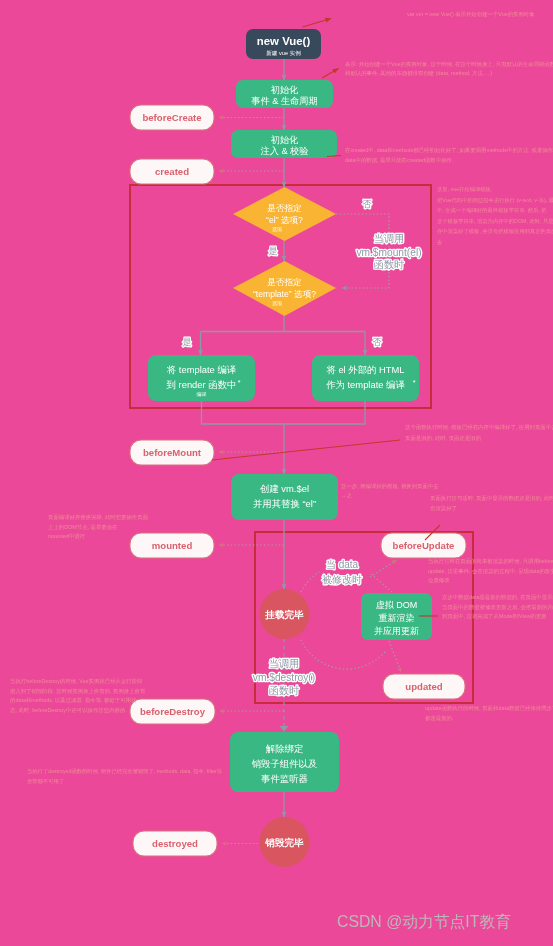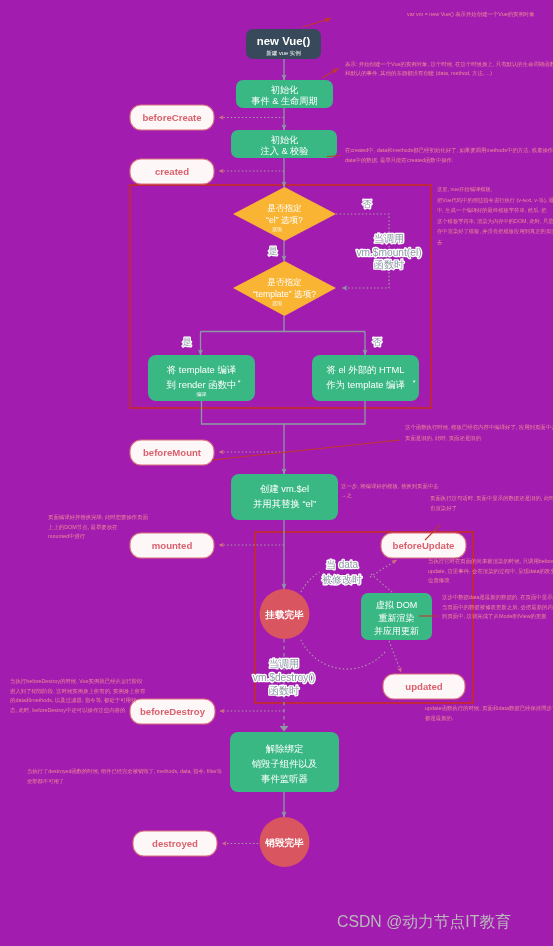--- a/index.html
+++ b/index.html
@@ -1,18 +1,18 @@
 <!DOCTYPE html>
 <html><head>
 <meta charset="utf-8">
 <title>Vue Lifecycle</title>
 <style>
   html,body{margin:0;padding:0;background:#fff;}
   body{width:553px;height:946px;font-family:"Liberation Sans",sans-serif;overflow:hidden;position:relative;}
-  #stage{position:absolute;left:0;top:0;width:553px;height:946px;background:#a21caf;}
+  #stage{position:absolute;left:0;top:0;width:553px;height:946px;background:#ec4899;}
   #diagram{position:absolute;left:0;top:0;}
   .nodeText{fill:#fff;text-anchor:middle;}
   .hookText{text-anchor:middle;font-weight:bold;}
   .edgeText{fill:#8c9aa5;text-anchor:middle;paint-order:stroke;stroke:#ffffff;stroke-width:2.6px;stroke-linejoin:round;}
   .wm{fill:#b9b9b9;}
   text{font-family:"Liberation Sans",sans-serif;}
 </style>
 </head>
 <body>
 

